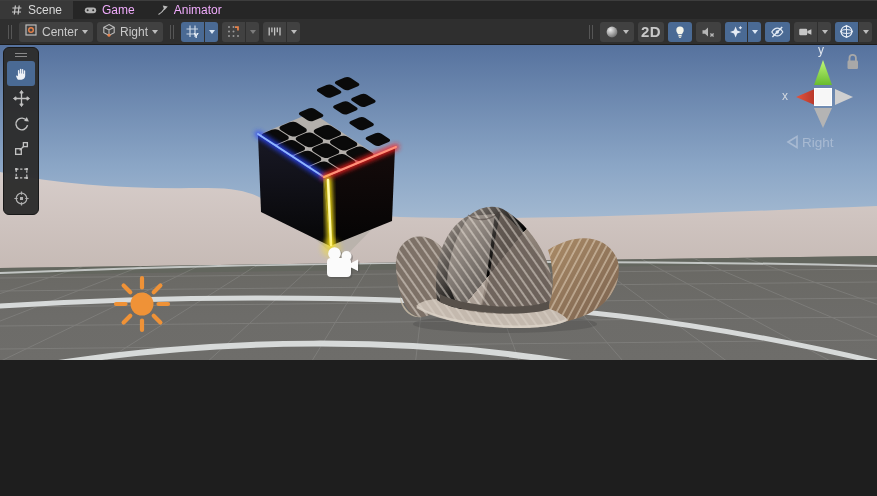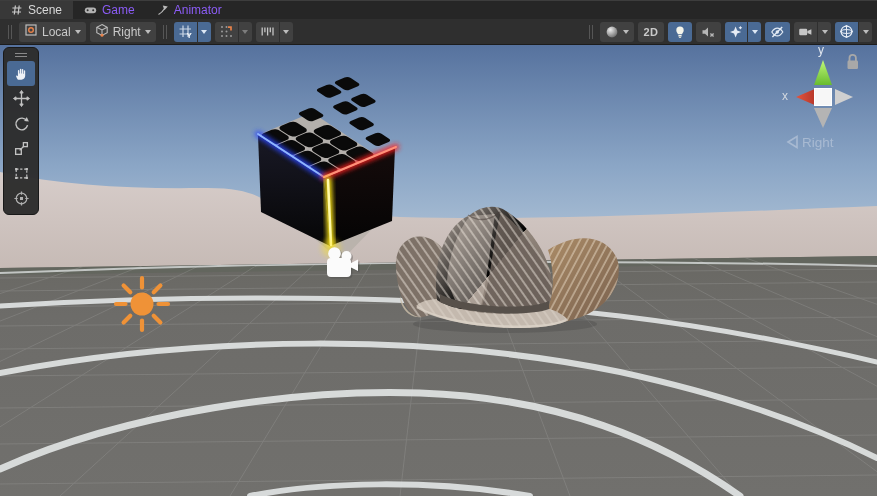--- a/index.html
+++ b/index.html
@@ -1,23 +1,23 @@
 <!DOCTYPE html>
 <html><head>
 <meta charset="utf-8">
 <style>
   html,body{margin:0;padding:0;background:#1e1e1e;}
-  .window{width:877px;height:496px;position:relative;overflow:hidden;
+  .window{width:877px;height:360px;position:relative;overflow:hidden;
           font-family:"Liberation Sans",sans-serif;background:#303030;
           -webkit-font-smoothing:antialiased;}
   
   .tabbar{height:19px;background:#262626;display:flex;align-items:stretch;
           border-top:1px solid #3d3d3d;box-sizing:border-box;}
   .tab{display:flex;align-items:center;gap:5px;padding:0 11px;font-size:12px;
-       color:#8b5cf6;cursor:default;}
+       color:#f0abfc;cursor:default;}
   .tab.active{background:#383838;color:#d8d8d8;}
   .tab svg{display:block;}
   
   .toolbar{height:26px;background:#2f2f2f;display:flex;align-items:center;
            padding:0 5px;box-sizing:border-box;border-bottom:1px solid #1c1c1c;gap:4px;}
   .handle{display:flex;gap:2px;margin:0 3px;}
   .handle i{width:1px;height:14px;background:#565656;display:block;}
   .tbtn{height:20px;background:#414141;border-radius:3px;display:flex;
         align-items:center;gap:4px;padding:0 5px;font-size:12px;color:#c9c9c9;}
   .tbtn.blue{background:#4a6a94;color:#e4ecf5;}
@@ -25,21 +25,21 @@
   .split .seg{height:20px;background:#414141;display:flex;align-items:center;
               justify-content:center;padding:0 4px;}
   .split .seg.first{border-radius:3px 0 0 3px;}
   .split .seg.last{border-radius:0 3px 3px 0;width:13px;padding:0;}
   .split .seg.blue{background:#4a6a94;}
   .caret{width:0;height:0;border-left:3.5px solid transparent;
          border-right:3.5px solid transparent;border-top:4px solid #bdbdbd;}
   .caret.onblue{border-top-color:#dce8f5;}
   .caret.dim{border-top-color:#7d7d7d;}
   .spacer{flex:1;}
-  .mode2d{font-size:11px;font-weight:bold;letter-spacing:.5px;justify-content:center;width:26px;box-sizing:border-box;}
+  .mode2d{font-size:15px;font-weight:bold;letter-spacing:.5px;justify-content:center;width:26px;box-sizing:border-box;}
   
   .scene{position:relative;width:877px;height:451px;background:#56729e;}
   .scene > svg.world{position:absolute;left:0;top:0;}
   
   .palette{position:absolute;left:3px;top:2px;width:34px;background:rgba(44,44,44,.97);
            border:1px solid #191919;border-radius:6px;z-index:3;padding:2px 0 3px 0;}
   .palette .grip{display:flex;flex-direction:column;align-items:center;gap:2px;padding:3px 0 4px 0;}
   .palette .grip i{width:12px;height:1px;background:#8a8a8a;display:block;}
   .ptool{width:28px;height:25px;margin:0 auto;display:flex;align-items:center;
          justify-content:center;border-radius:3px;}
@@ -86,21 +86,21 @@
         <i></i>
       </span>
 
     <div class="tbtn">
       <span>
         <svg width="14" height="14" viewBox="0 0 14 14">
             <rect x="2" y="2" width="10" height="10" fill="none" stroke="#bdbdbd" stroke-width="1.2"></rect>
             <circle cx="7" cy="7" r="2.3" fill="none" stroke="#e8824a" stroke-width="1.4"></circle>
           </svg>
       </span>
-      <span>Local</span>
+      <span>Center</span>
       <span class="caret"></span>
     </div>
 
     <div class="tbtn">
       <span>
         <svg width="14" height="14" viewBox="0 0 14 14">
             <polygon points="7,1.6 12.2,4.3 12.2,9.7 7,12.4 1.8,9.7 1.8,4.3" fill="none" stroke="#bdbdbd" stroke-width="1.1"></polygon>
             <path d="M1.8,4.3 L7,7 L12.2,4.3 M7,7 V12.4" fill="none" stroke="#bdbdbd" stroke-width="1.1"></path>
             <circle cx="7" cy="12.2" r="1.5" fill="#e8824a"></circle>
           </svg>

